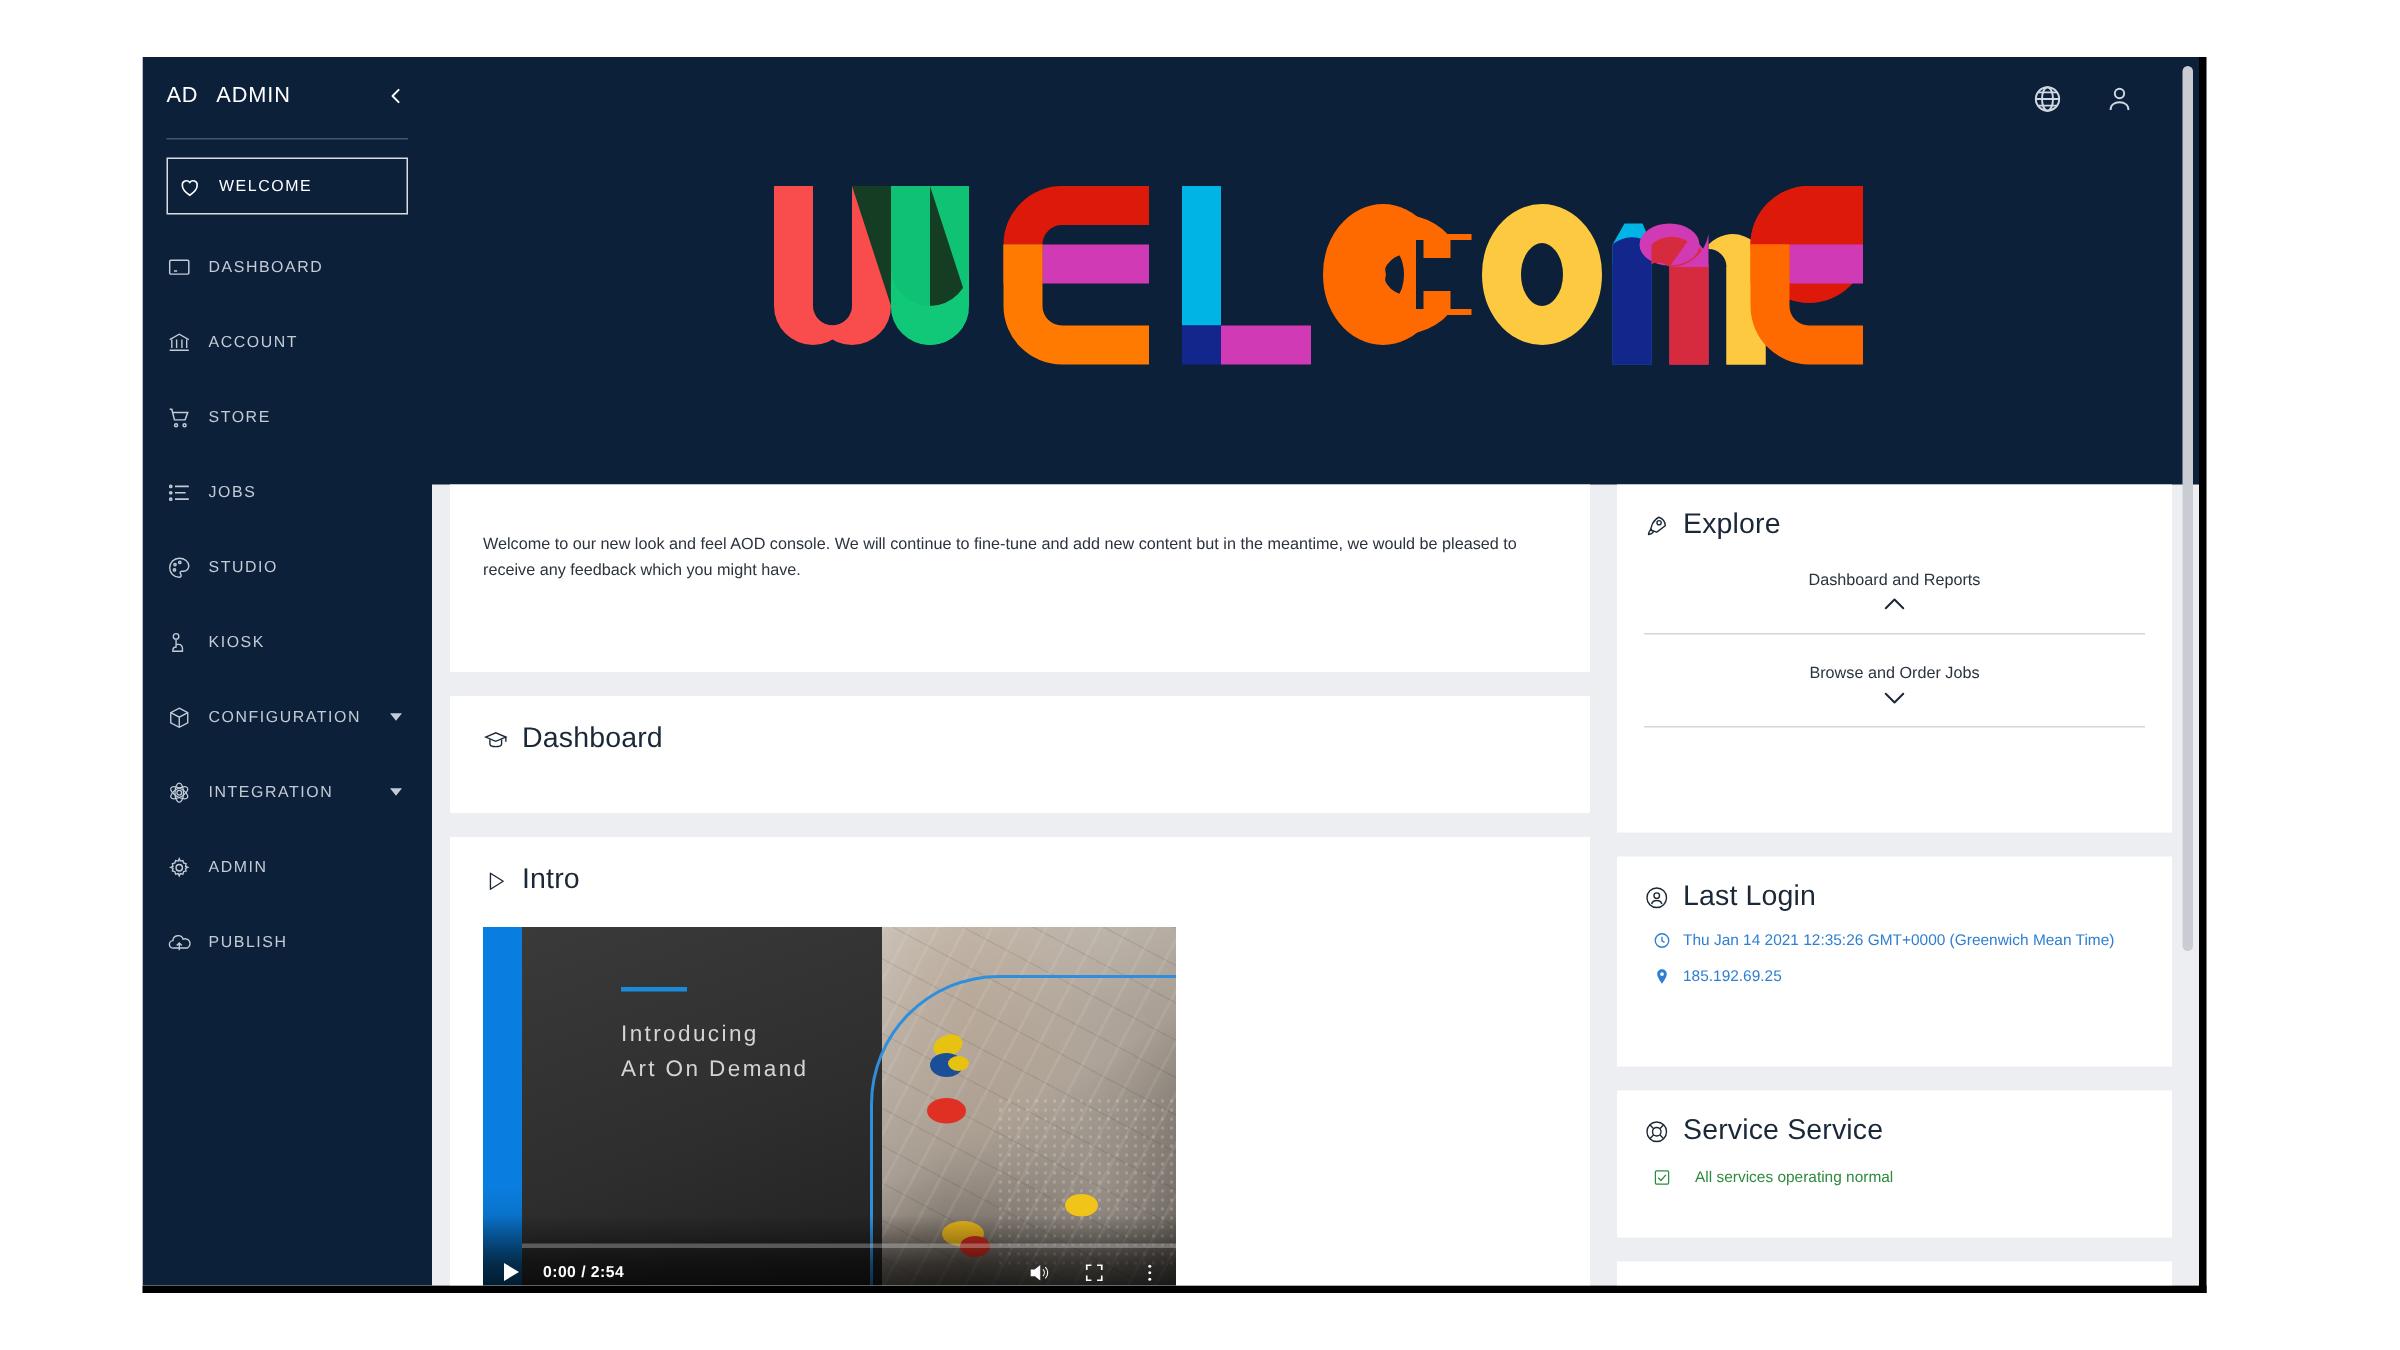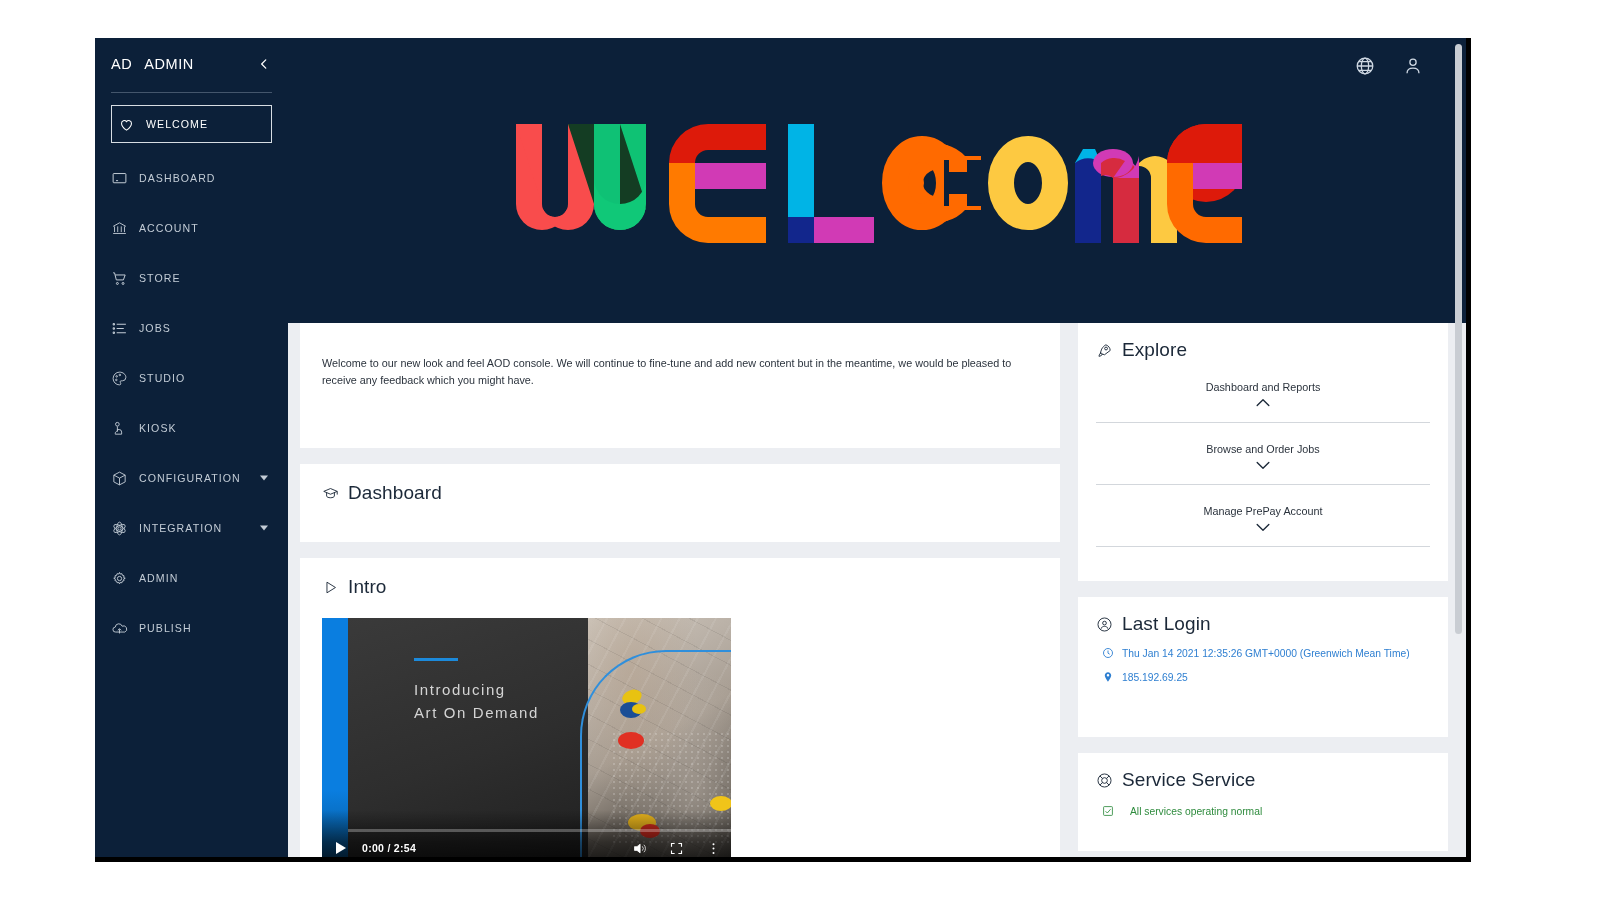--- a/index.html
+++ b/index.html
@@ -145,21 +145,21 @@
   }
 
   
   .card.latest { min-height: 125px; }
   .card.resources { min-height: 78px; padding-bottom: 30px; }
   .card.intro { padding-bottom: 0; }
 
   
   .video-wrap {
     position: relative;
-    width: 409px; height: 246px;
+    width: 462px; height: 246px;
     margin-top: 20px;
     overflow: hidden;
     background: #262626;
   }
   .vid-bluebar {
     position: absolute; left: 0; top: 0; bottom: 0; width: 26px;
     background: linear-gradient(180deg,#0a7ee0 0%, #0a7ee0 70%, #06548f 100%);
   }
   .vid-dark {
     position: absolute; left: 26px; top: 0; bottom: 0; width: 240px;
@@ -599,28 +599,20 @@
 
             <div class="acc-row">
               <span class="acc-label">Browse and Order Jobs</span>
               <span class="acc-chev">
                 <svg viewBox="0 0 24 24" fill="none" stroke="#1b2838" stroke-width="1.6" stroke-linecap="round" stroke-linejoin="round">
                     <polyline points="5 9 12 16 19 9"></polyline>
                   </svg>
               </span>
             </div>
 
-            <div class="acc-row">
-              <span class="acc-label">Manage PrePay Account</span>
-              <span class="acc-chev">
-                <svg viewBox="0 0 24 24" fill="none" stroke="#1b2838" stroke-width="1.6" stroke-linecap="round" stroke-linejoin="round">
-                    <polyline points="5 9 12 16 19 9"></polyline>
-                  </svg>
-              </span>
-            </div>
           </div>
         </section>
 
         <section class="card side lastlogin">
           <div class="card-title">
             <span>
               <svg viewBox="0 0 24 24" fill="none" stroke="#1b2838" stroke-width="1.3">
                   <circle cx="12" cy="12" r="9.2"></circle>
                   <circle cx="12" cy="10" r="2.6"></circle>
                   <path d="M7.2 18c.5-2.3 2.4-3.4 4.8-3.4s4.3 1.1 4.8 3.4"></path>

